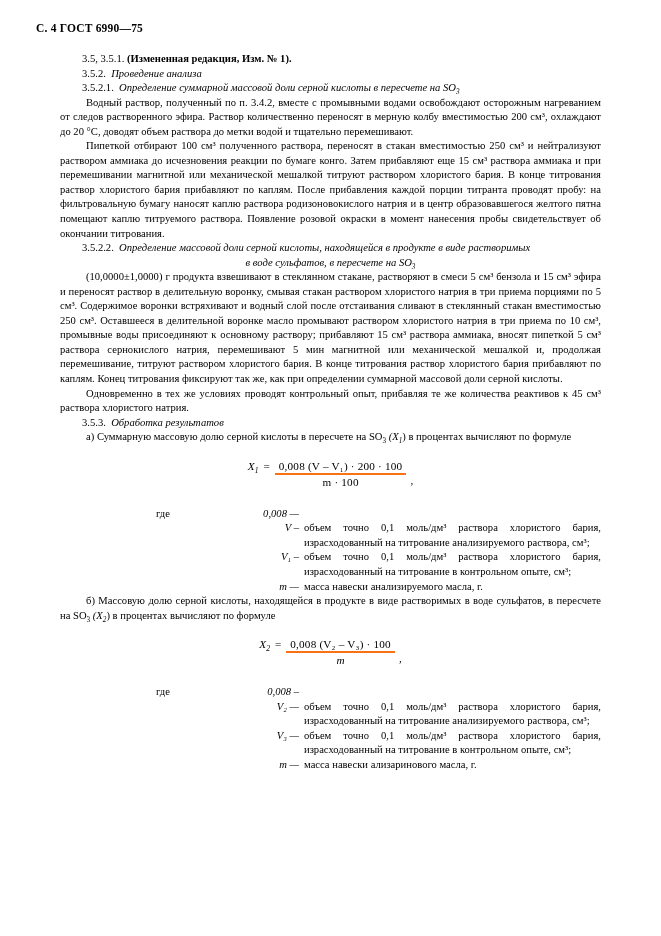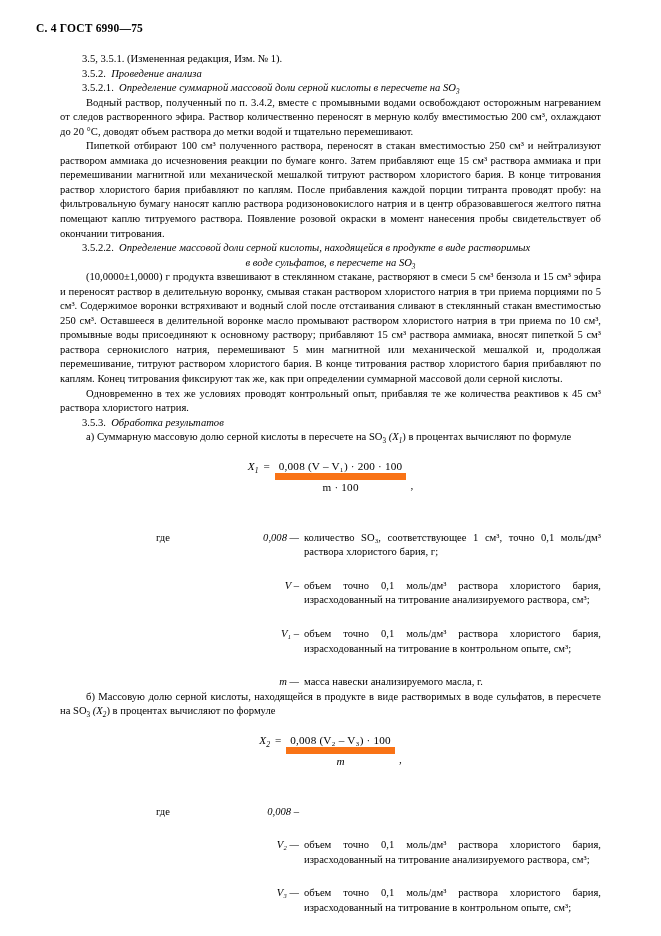--- a/index.html
+++ b/index.html
@@ -58,21 +58,21 @@
   
   p.clause {
     text-indent: 22px;
     text-align: left;
   }
   p.clause-cont {
     text-indent: 0;
     text-align: center;
   }
 
-  .bold { font-weight: normal; }
+  .bold { font-weight: bold; }
   .ital { font-style: italic; }
   sub {
     font-size: 0.68em;
     line-height: 0;
     vertical-align: sub;
   }
 
   
   .formula-block {
     display: flex;
@@ -94,21 +94,21 @@
     margin-right: 5px;
   }
   .frac {
     display: inline-flex;
     flex-direction: column;
     align-items: center;
     vertical-align: middle;
   }
   .frac .num {
     padding: 0 4px 1px 4px;
-    border-bottom: 7px solid #f97316;
+    border-bottom: 2px solid #f97316;
     letter-spacing: 0.2px;
   }
   .frac .den {
     padding: 1px 4px 0 4px;
     letter-spacing: 0.2px;
   }
   .formula .comma {
     align-self: flex-end;
     padding-bottom: 2px;
     margin-left: 4px;
@@ -116,21 +116,20 @@
   .var { font-style: italic; }
 
   
   .where-list {
     width: 541px;
   }
   .where-row {
     display: flex;
     font-size: 10.6px;
     line-height: 14.55px;
-    margin-top: 19px;
   }
   .where-kw {
     width: 52px;
     flex: 0 0 52px;
     text-align: left;
     padding-left: 96px;
     box-sizing: content-box;
   }
   .where-sym {
     width: 148px;
@@ -193,21 +192,20 @@
         <span class="comma">,</span>
       </div>
     </div>
 
     <div class="gap-lg"></div>
 
     <div class="where-list">
       <div class="where-row">
         <span class="where-kw">где</span>
         <span class="where-sym" style="width:96px;flex:0 0 96px;">0,008 —</span>
-        <span class="where-def">количество SO₃, соответствующее 1 см³, точно 0,1 моль/дм³ раствора хлористого бария, г;</span>
       </div>
       <div class="where-row">
         <span class="where-kw"></span>
         <span class="where-sym ital" style="width:96px;flex:0 0 96px;">V –</span>
         <span class="where-def">объем точно 0,1 моль/дм³ раствора хлористого бария, израсходованный на титрование анализируемого раствора, см³;</span>
       </div>
       <div class="where-row">
         <span class="where-kw"></span>
         <span class="where-sym ital" style="width:96px;flex:0 0 96px;">V₁ –</span>
         <span class="where-def">объем точно 0,1 моль/дм³ раствора хлористого бария, израсходованный на титрование в контрольном опыте, см³;</span>

